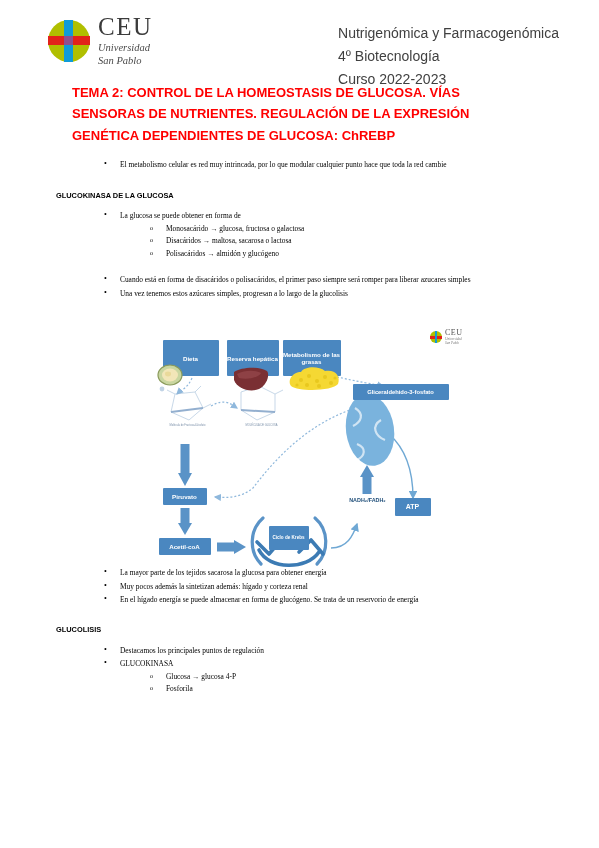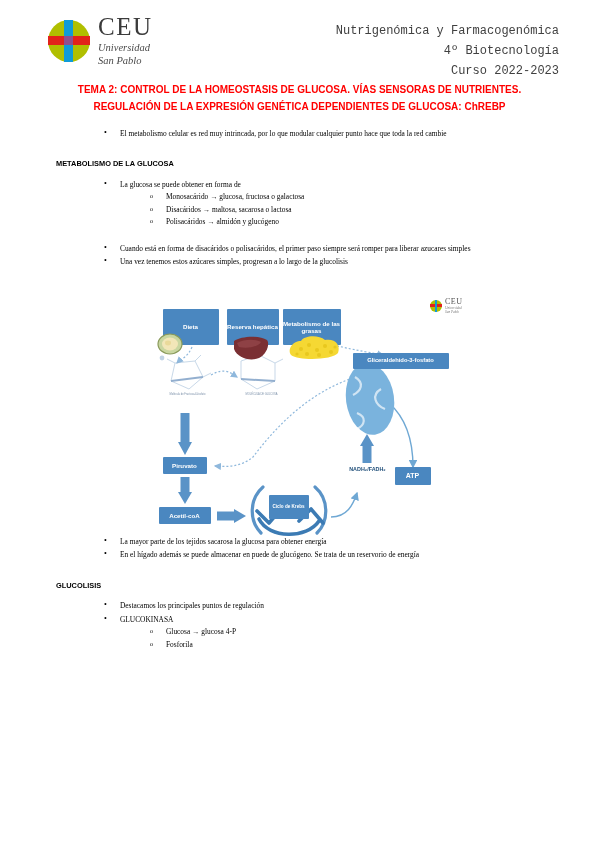--- a/index.html
+++ b/index.html
@@ -65,34 +65,32 @@
   }
   .brand-text .ceu-sub {
     font-family: "Liberation Serif", serif;
     font-style: italic;
     font-size: 10.5px;
     color: #4a4a4a;
     line-height: 1.25;
     margin-top: 2px;
   }
   .header-meta {
-    text-align: right;
-    font-size: 12px;
+    text-align: left;
+    font-size: 14px;
     color: #404040;
     line-height: 1.65;
     padding-top: 8px;
-    font-family: Liberation Mono, monospace;
   }
 
   
   .doc-title {
     color: #ff0000;
     font-weight: bold;
-    font-size: 10px;
-    text-align: center;
+    font-size: 13px;
     line-height: 1.65;
     margin: 6px auto 0;
     width: 455px;
   }
 
   
   .content {
     padding: 0 46px 0 56px;
     font-size: 7.4px;
     line-height: 1.55;
@@ -223,21 +221,21 @@
 <div class="content">
 
   <div class="gap-md"></div>
 
   <ul class="lvl1">
     <li>El metabolismo celular es red muy intrincada, por lo que modular cualquier punto hace que toda la red cambie</li>
   </ul>
 
   <div class="gap-lg"></div>
 
-  <div class="section-head">METABOLISMO DE LA GLUCOSA</div>
+  <div class="section-head">GLUCOKINASA DE LA GLUCOSA</div>
 
   <div class="gap-sm"></div>
 
   <ul class="lvl1">
     <li>
       <span>La glucosa se puede obtener en forma de</span>
       <ul class="lvl2">
         <li>Monosacárido → glucosa, fructosa o galactosa</li>
         <li>Disacáridos → maltosa, sacarosa o lactosa</li>
         <li>Polisacáridos → almidón y glucógeno</li>
@@ -376,21 +374,22 @@
     <div class="dg box mid" style="left:250px; top:172px; width:36px; height:18px;">ATP</div>
 
     <div class="dg" style="left:196px; top:170px; width:54px; font-size:5.4px; font-weight:bold; color:#1f4e79; text-align:center;">NADH₂/FADH₂</div>
 
   </div>
 
   <div class="gap-sm"></div>
 
   <ul class="lvl1">
     <li>La mayor parte de los tejidos sacarosa la glucosa para obtener energía</li>
-    <li>En el hígado además se puede almacenar en puede de glucógeno. Se trata de un reservorio de energía</li>
+    <li>Muy pocos además la sintetizan además: hígado y corteza renal</li>
+    <li>En el hígado energía se puede almacenar en forma de glucógeno. Se trata de un reservorio de energía</li>
   </ul>
 
   <div class="gap-lg"></div>
 
   <div class="section-head">GLUCOLISIS</div>
 
   <div class="gap-sm"></div>
 
   <ul class="lvl1">
     <li>Destacamos los principales puntos de regulación</li>

